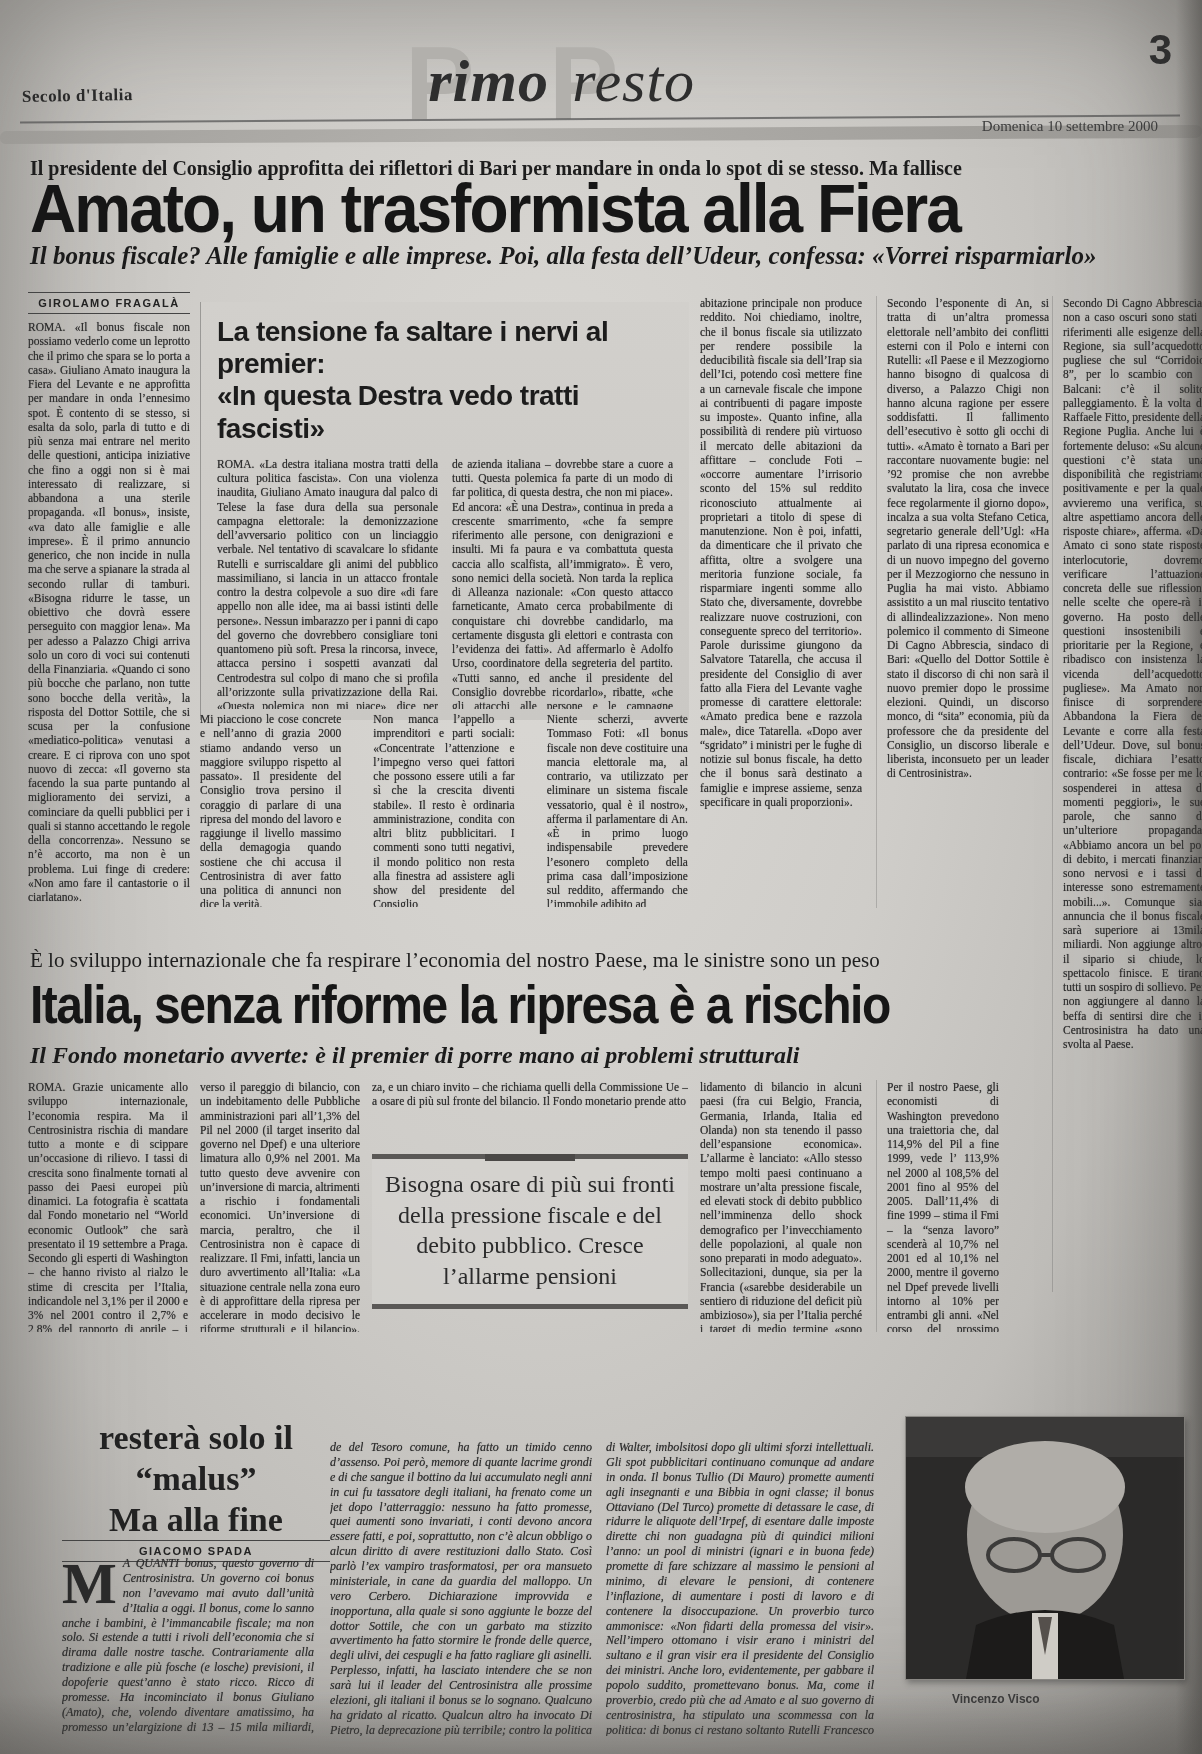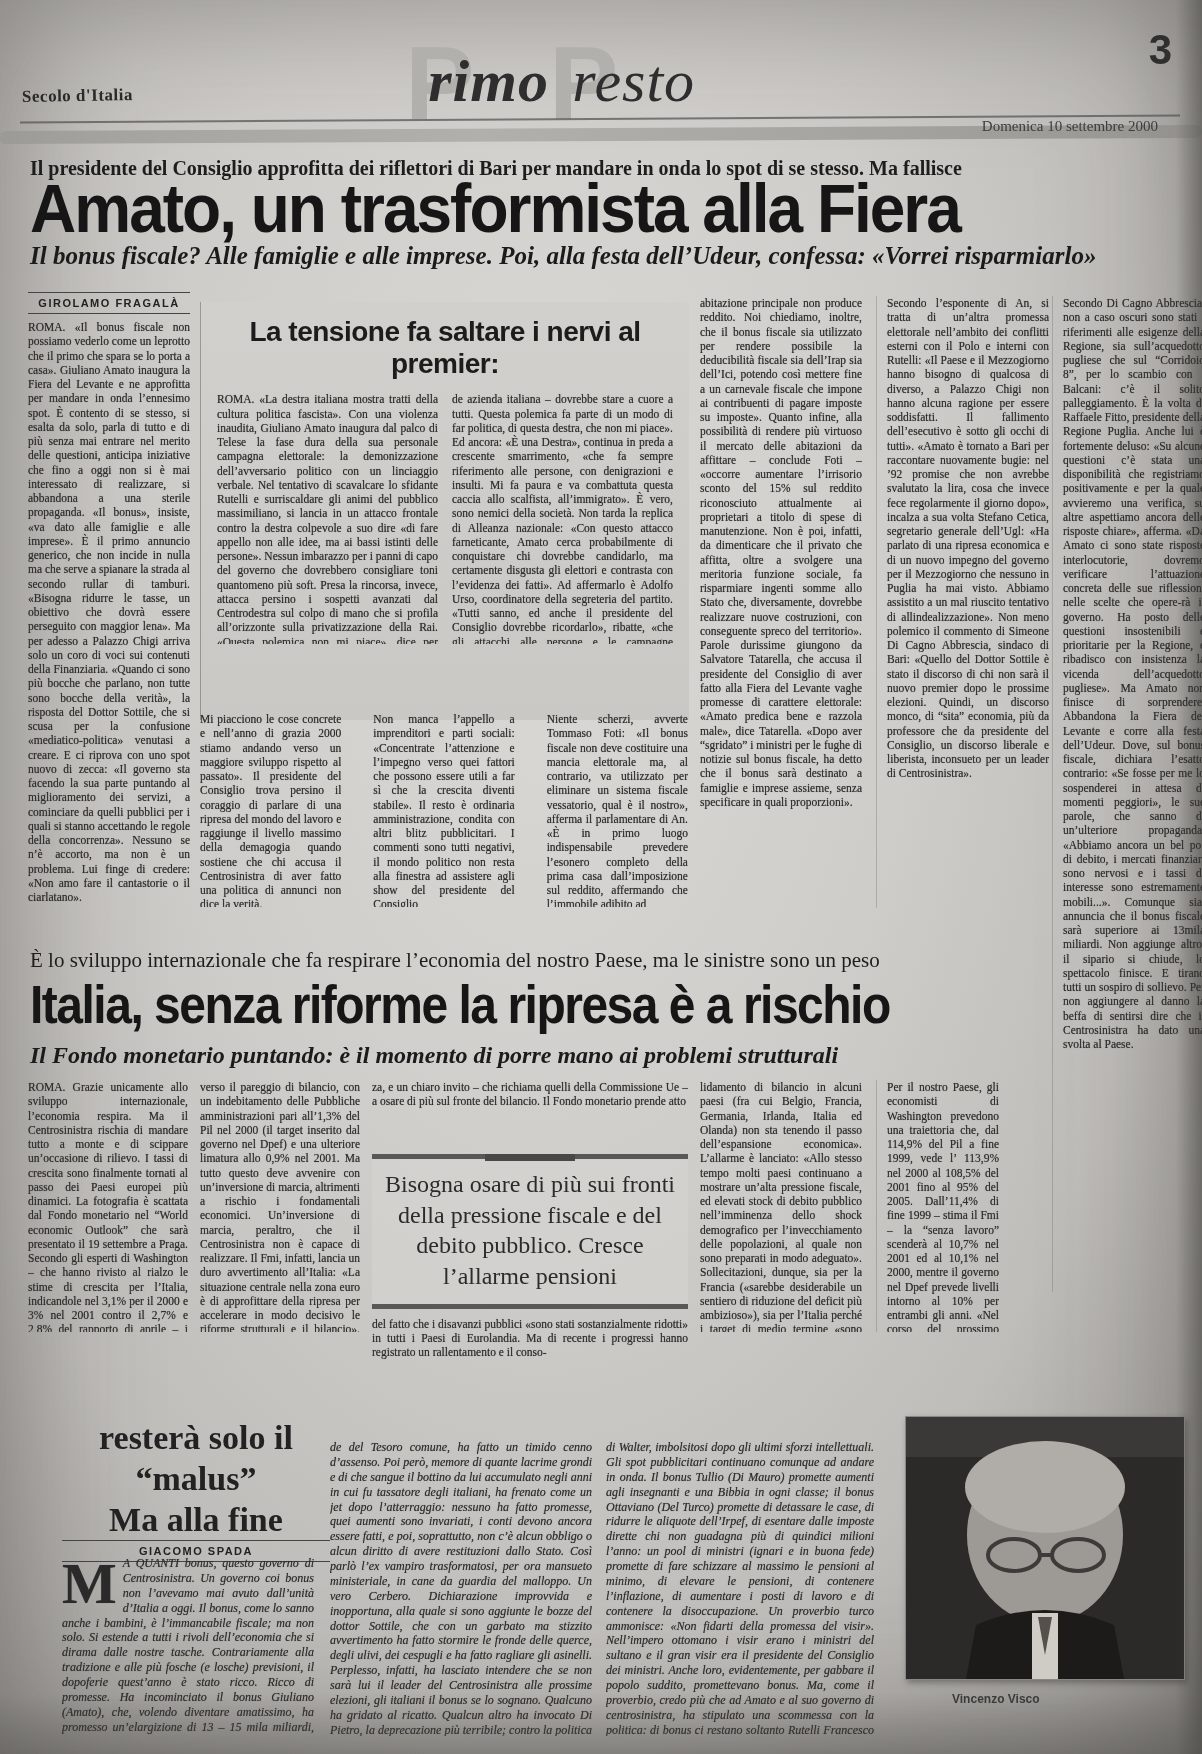--- a/index.html
+++ b/index.html
@@ -25,21 +25,21 @@
   
   .kicker{font-weight:bold;font-size:20px;color:#1d1d1d;}
   .headline1{font-family:"Liberation Sans",sans-serif;font-weight:bold;font-size:64px;letter-spacing:-2px;color:#161616;transform:scaleY(1.08);transform-origin:left top;white-space:nowrap;}
   .subhead{font-style:italic;font-weight:bold;font-size:25px;color:#1b1b1b;white-space:nowrap;}
   .byline{font-family:"Liberation Sans",sans-serif;font-weight:bold;font-size:11px;letter-spacing:1.5px;text-align:center;color:#222;
           border-top:1.5px solid #444;border-bottom:1.5px solid #444;padding:4px 0;}
   .coltxt{font-size:11.5px;line-height:1.24;text-align:justify;color:#2e2e2e;overflow:hidden;text-shadow:0 0 .7px rgba(45,45,45,.65);}
   .colsep{border-left:1px solid rgba(70,70,70,.25);}
   
   .innerbox{background:linear-gradient(180deg,#d2d0cc, #cac8c4);padding:14px 16px 10px 16px;border-left:1.5px solid rgba(70,70,70,.4);}
-  .boxtitle{font-family:"Liberation Sans",sans-serif;font-weight:bold;font-size:28px;line-height:1.15;letter-spacing:-.5px;color:#1c1c1c;text-align:center;}
+  .boxtitle{font-family:"Liberation Sans",sans-serif;font-weight:bold;font-size:28px;line-height:1.15;letter-spacing:-.5px;color:#1c1c1c;}
   .boxcols{display:flex;gap:14px;margin-top:12px;}
   .boxcols .coltxt{flex:1;height:252px;}
   
   .headline2{font-family:"Liberation Sans",sans-serif;font-weight:bold;font-size:48px;letter-spacing:-1.5px;color:#161616;transform:scaleY(1.12);transform-origin:left top;white-space:nowrap;}
   .kicker2{font-size:21px;color:#1e1e1e;}
   .subhead2{font-style:italic;font-weight:bold;font-size:24px;color:#1b1b1b;}
   .pullquote{border-top:5px solid #5a5856;border-bottom:5px solid #5a5856;padding:12px 4px;text-align:center;
              font-size:24px;line-height:1.28;color:#2b2b2b;background:rgba(215,213,209,.55);}
   .pullquote .tick{display:block;margin:-17px auto 8px auto;width:90px;height:7px;background:#4a4846;}
   
@@ -70,50 +70,50 @@
   <div class="abs headline1" style="left:30px;top:168px;">Amato, un trasformista alla Fiera</div>
   <div class="abs subhead" style="left:30px;top:242px;">Il bonus fiscale? Alle famiglie e alle imprese. Poi, alla festa dell’Udeur, confessa: «Vorrei risparmiarlo»</div>
 
   <div class="abs" style="left:28px;top:292px;width:162px;">
     <div class="byline">GIROLAMO FRAGALÀ</div>
     <div class="coltxt" style="height:612px;margin-top:6px;">ROMA. «Il bonus fiscale non possiamo vederlo come un leprotto che il primo che spara se lo porta a casa». Giuliano Amato inaugura la Fiera del Levante e ne approfitta per mandare in onda l’ennesimo spot. È contento di se stesso, si esalta da solo, parla di tutto e di più senza mai entrare nel merito delle questioni, anticipa iniziative che fino a oggi non si è mai interessato di realizzare, si abbandona a una sterile propaganda. «Il bonus», insiste, «va dato alle famiglie e alle imprese». È il primo annuncio generico, che non incide in nulla ma che serve a spianare la strada al secondo rullar di tamburi. «Bisogna ridurre le tasse, un obiettivo che dovrà essere perseguito con maggior lena». Ma per adesso a Palazzo Chigi arriva solo un coro di voci sui contenuti della Finanziaria. «Quando ci sono più bocche che parlano, non tutte sono bocche della verità», la risposta del Dottor Sottile, che si scusa per la confusione «mediatico-politica» venutasi a creare. E ci riprova con uno spot nuovo di zecca: «Il governo sta facendo la sua parte puntando al miglioramento dei servizi, a cominciare da quelli pubblici per i quali si stanno accettando le regole della concorrenza». Nessuno se n’è accorto, ma non è un problema. Lui finge di credere: «Non amo fare il cantastorie o il ciarlatano».</div>
   </div>
 
   <div class="abs innerbox" style="left:200px;top:302px;width:456px;height:394px;">
     <div class="boxtitle">La tensione fa saltare i nervi al premier:</div>
+    <div class="boxtitle">«In questa Destra vedo tratti fascisti»</div>
     <div class="boxcols">
       <div class="coltxt">ROMA. «La destra italiana mostra tratti della cultura politica fascista». Con una violenza inaudita, Giuliano Amato inaugura dal palco di Telese la fase dura della sua personale campagna elettorale: la demonizzazione dell’avversario politico con un linciaggio verbale. Nel tentativo di scavalcare lo sfidante Rutelli e surriscaldare gli animi del pubblico massimiliano, si lancia in un attacco frontale contro la destra colpevole a suo dire «di fare appello non alle idee, ma ai bassi istinti delle persone». Nessun imbarazzo per i panni di capo del governo che dovrebbero consigliare toni quantomeno più soft. Presa la rincorsa, invece, attacca persino i sospetti avanzati dal Centrodestra sul colpo di mano che si profila all’orizzonte sulla privatizzazione della Rai. «Questa polemica non mi piace», dice per esorcizzare il mini vertice con Roberto Zaccaria al termine dell’ormai famosa partita di tennis nella quale i due avrebbero deciso la svolta del servizio pubblico, sé una questione di assetto di una gran-</div>
       <div class="coltxt">de azienda italiana – dovrebbe stare a cuore a tutti. Questa polemica fa parte di un modo di far politica, di questa destra, che non mi piace». Ed ancora: «È una Destra», continua in preda a crescente smarrimento, «che fa sempre riferimento alle persone, con denigrazioni e insulti. Mi fa paura e va combattuta questa caccia allo scalfista, all’immigrato». È vero, sono nemici della società. Non tarda la replica di Alleanza nazionale: «Con questo attacco farneticante, Amato cerca probabilmente di conquistare chi dovrebbe candidarlo, ma certamente disgusta gli elettori e contrasta con l’evidenza dei fatti». Ad affermarlo è Adolfo Urso, coordinatore della segreteria del partito. «Tutti sanno, ed anche il presidente del Consiglio dovrebbe ricordarlo», ribatte, «che gli attacchi alle persone e le campagne denigratorie sono da sempre caratteristica della Sinistra, come dimostrano ampiamente le vicende di questi ultimi anni e le ripetute aggressioni che dovette subire il leader del Polo Silvio Berlusconi».</div>
     </div>
   </div>
 
   <div class="abs" style="left:200px;top:712px;width:488px;display:flex;gap:32px;">
     <div class="coltxt" style="flex:1;height:195px;">Mi piacciono le cose concrete e nell’anno di grazia 2000 stiamo andando verso un maggiore sviluppo rispetto al passato». Il presidente del Consiglio trova persino il coraggio di parlare di una ripresa del mondo del lavoro e raggiunge il livello massimo della demagogia quando sostiene che chi accusa il Centrosinistra di aver fatto una politica di annunci non dice la verità.</div>
     <div class="coltxt" style="flex:1;height:195px;">Non manca l’appello a imprenditori e parti sociali: «Concentrate l’attenzione e l’impegno verso quei fattori che possono essere utili a far sì che la crescita diventi stabile». Il resto è ordinaria amministrazione, condita con altri blitz pubblicitari. I commenti sono tutti negativi, il mondo politico non resta alla finestra ad assistere agli show del presidente del Consiglio</div>
     <div class="coltxt" style="flex:1;height:195px;">Niente scherzi, avverte Tommaso Foti: «Il bonus fiscale non deve costituire una mancia elettorale ma, al contrario, va utilizzato per eliminare un sistema fiscale vessatorio, qual è il nostro», afferma il parlamentare di An. «È in primo luogo indispensabile prevedere l’esonero completo della prima casa dall’imposizione sul reddito, affermando che l’immobile adibito ad</div>
   </div>
 
   <div class="abs coltxt" style="left:700px;top:296px;width:162px;height:612px;">abitazione principale non produce reddito. Noi chiediamo, inoltre, che il bonus fiscale sia utilizzato per rendere possibile la deducibilità fiscale sia dell’Irap sia dell’Ici, potendo così mettere fine a un carnevale fiscale che impone ai contribuenti di pagare imposte su imposte». Quanto infine, alla possibilità di rendere più virtuoso il mercato delle abitazioni da affittare – conclude Foti – «occorre aumentare l’irrisorio sconto del 15% sul reddito riconosciuto attualmente ai proprietari a titolo di spese di manutenzione. Non è poi, infatti, da dimenticare che il privato che affitta, oltre a svolgere una meritoria funzione sociale, fa risparmiare ingenti somme allo Stato che, diversamente, dovrebbe realizzare nuove costruzioni, con conseguente spreco del territorio». Parole durissime giungono da Salvatore Tatarella, che accusa il presidente del Consiglio di aver fatto alla Fiera del Levante vaghe promesse di carattere elettorale: «Amato predica bene e razzola male», dice Tatarella. «Dopo aver “sgridato” i ministri per le fughe di notizie sul bonus fiscale, ha detto che il bonus sarà destinato a famiglie e imprese assieme, senza specificare in quali proporzioni».</div>
   <div class="abs coltxt colsep" style="left:876px;top:296px;width:162px;height:612px;padding-left:10px;">Secondo l’esponente di An, si tratta di un’altra promessa elettorale nell’ambito dei conflitti esterni con il Polo e interni con Rutelli: «Il Paese e il Mezzogiorno hanno bisogno di qualcosa di diverso, a Palazzo Chigi non hanno alcuna ragione per essere soddisfatti. Il fallimento dell’esecutivo è sotto gli occhi di tutti». «Amato è tornato a Bari per raccontare nuovamente bugie: nel ’92 promise che non avrebbe svalutato la lira, cosa che invece fece regolarmente il giorno dopo», incalza a sua volta Stefano Cetica, segretario generale dell’Ugl: «Ha parlato di una ripresa economica e di un nuovo impegno del governo per il Mezzogiorno che nessuno in Puglia ha mai visto. Abbiamo assistito a un mal riuscito tentativo di allindealizzazione». Non meno polemico il commento di Simeone Di Cagno Abbrescia, sindaco di Bari: «Quello del Dottor Sottile è stato il discorso di chi non sarà il nuovo premier dopo le prossime elezioni. Quindi, un discorso monco, di “sita” economia, più da professore che da presidente del Consiglio, un discorso liberale e liberista, inconsueto per un leader di Centrosinistra».</div>
   <div class="abs coltxt colsep" style="left:1052px;top:296px;width:142px;height:996px;padding-left:10px;">Secondo Di Cagno Abbrescia, non a caso oscuri sono stati i riferimenti alle esigenze della Regione, sia sull’acquedotto pugliese che sul “Corridoio 8”, per lo scambio con i Balcani: c’è il solito palleggiamento. È la volta di Raffaele Fitto, presidente della Regione Puglia. Anche lui è fortemente deluso: «Su alcune questioni c’è stata una disponibilità che registriamo positivamente e per la quale avvieremo una verifica, su altre aspettiamo ancora delle risposte chiare», afferma. «Da Amato ci sono state risposte interlocutorie, dovremo verificare l’attuazione concreta delle sue riflessioni nelle scelte che opere-rà il governo. Ha posto delle questioni insostenibili e prioritarie per la Regione, e ribadisco con insistenza la vicenda dell’acquedotto pugliese». Ma Amato non finisce di sorprendere. Abbandona la Fiera del Levante e corre alla festa dell’Udeur. Dove, sul bonus fiscale, dichiara l’esatto contrario: «Se fosse per me lo sospenderei in attesa di momenti peggiori», le sue parole, che sanno di un’ulteriore propaganda. «Abbiamo ancora un bel po’ di debito, i mercati finanziari sono nervosi e i tassi di interesse sono estremamente mobili...». Comunque sia, annuncia che il bonus fiscale sarà superiore ai 13mila miliardi. Non aggiunge altro, il sipario si chiude, lo spettacolo finisce. E tirano tutti un sospiro di sollievo. Per non aggiungere al danno la beffa di sentirsi dire che il Centrosinistra ha dato una svolta al Paese.</div>
 
   <div class="abs kicker2" style="left:30px;top:948px;width:960px;">È lo sviluppo internazionale che fa respirare l’economia del nostro Paese, ma le sinistre sono un peso</div>
   <div class="abs headline2" style="left:30px;top:974px;">Italia, senza riforme la ripresa è a rischio</div>
-  <div class="abs subhead2" style="left:30px;top:1042px;width:960px;">Il Fondo monetario puntando: è il momento di porre mano ai problemi strutturali</div>
+  <div class="abs subhead2" style="left:30px;top:1042px;width:960px;">Il Fondo monetario avverte: è il premier di porre mano ai problemi strutturali</div>
 
   <div class="abs coltxt" style="left:28px;top:1080px;width:160px;height:252px;">ROMA. Grazie unicamente allo sviluppo internazionale, l’economia respira. Ma il Centrosinistra rischia di mandare tutto a monte e di scippare un’occasione di rilievo. I tassi di crescita sono finalmente tornati al passo dei Paesi europei più dinamici. La fotografia è scattata dal Fondo monetario nel “World economic Outlook” che sarà presentato il 19 settembre a Praga. Secondo gli esperti di Washington – che hanno rivisto al rialzo le stime di crescita per l’Italia, indicandole nel 3,1% per il 2000 e 3% nel 2001 contro il 2,7% e 2,8% del rapporto di aprile – i prezzi al consumo chiuderanno in media l’anno in corso sul 2,5%, per scendere nell’ipotesi dell’atteso calo delle quotazioni del greggio all’1,6% nel 2001. Proseguire anche il cammino</div>
   <div class="abs coltxt" style="left:200px;top:1080px;width:160px;height:252px;">verso il pareggio di bilancio, con un indebitamento delle Pubbliche amministrazioni pari all’1,3% del Pil nel 2000 (il target inserito dal governo nel Dpef) e una ulteriore limatura allo 0,9% nel 2001. Ma tutto questo deve avvenire con un’inversione di marcia, altrimenti a rischio i fondamentali economici. Un’inversione di marcia, peraltro, che il Centrosinistra non è capace di realizzare. Il Fmi, infatti, lancia un duro avvertimento all’Italia: «La situazione centrale nella zona euro è di approfittare della ripresa per accelerare in modo decisivo le riforme strutturali e il bilancio». In sostan-</div>
 
   <div class="abs" style="left:372px;top:1080px;width:316px;">
     <div class="coltxt" style="height:66px;">za, e un chiaro invito – che richiama quelli della Commissione Ue – a osare di più sul fronte del bilancio. Il Fondo monetario prende atto</div>
     <div class="pullquote" style="margin-top:8px;">
       <span class="tick"></span>
       <span>Bisogna osare di più sui fronti della pressione fiscale e del debito pubblico. Cresce l’allarme pensioni</span>
     </div>
-    <div class="coltxt" style="height:60px;margin-top:8px;">del fatto che i disavanzi pubblici «sono stati sostanzialmente ridotti» in tutti i Paesi di Eurolandia. Ma di recente i progressi hanno registrato un rallentamento e il conso-</div>
   </div>
 
   <div class="abs coltxt" style="left:700px;top:1080px;width:162px;height:252px;">lidamento di bilancio in alcuni paesi (fra cui Belgio, Francia, Germania, Irlanda, Italia ed Olanda) non sta tenendo il passo dell’espansione economica». L’allarme è lanciato: «Allo stesso tempo molti paesi continuano a mostrare un’alta pressione fiscale, ed elevati stock di debito pubblico nell’imminenza dello shock demografico per l’invecchiamento delle popolazioni, al quale non sono preparati in modo adeguato». Sollecitazioni, dunque, sia per la Francia («sarebbe desiderabile un sentiero di riduzione del deficit più ambizioso»), sia per l’Italia perché i target di medio termine «sono rimasti essenzialmente invariati».</div>
   <div class="abs coltxt colsep" style="left:876px;top:1080px;width:112px;height:252px;padding-left:10px;">Per il nostro Paese, gli economisti di Washington prevedono una traiettoria che, dal 114,9% del Pil a fine 1999, vede l’ 113,9% nel 2000 al 108,5% del 2001 fino al 95% del 2005. Dall’11,4% di fine 1999 – stima il Fmi – la “senza lavoro” scenderà al 10,7% nel 2001 ed al 10,1% nel 2000, mentre il governo nel Dpef prevede livelli intorno al 10% per entrambi gli anni. «Nel corso del prossimo anno, le differenze nei tassi di crescita in Europa andranno riducendosi mai mano che la ripresa in Italia e Germania – i paesi più colpiti dalla crisi asiatica e russa – recupera terreno con quella francese e di alcuni altri paesi (Spagna, Portogallo, Irlanda)».</div>
 
   <div class="abs" style="left:62px;top:1418px;width:268px;">
     <div class="headline3">resterà solo il “malus”</div>
     <div class="headline3">Ma alla fine</div>
     <div class="byline3" style="">GIACOMO SPADA</div>
   </div>

